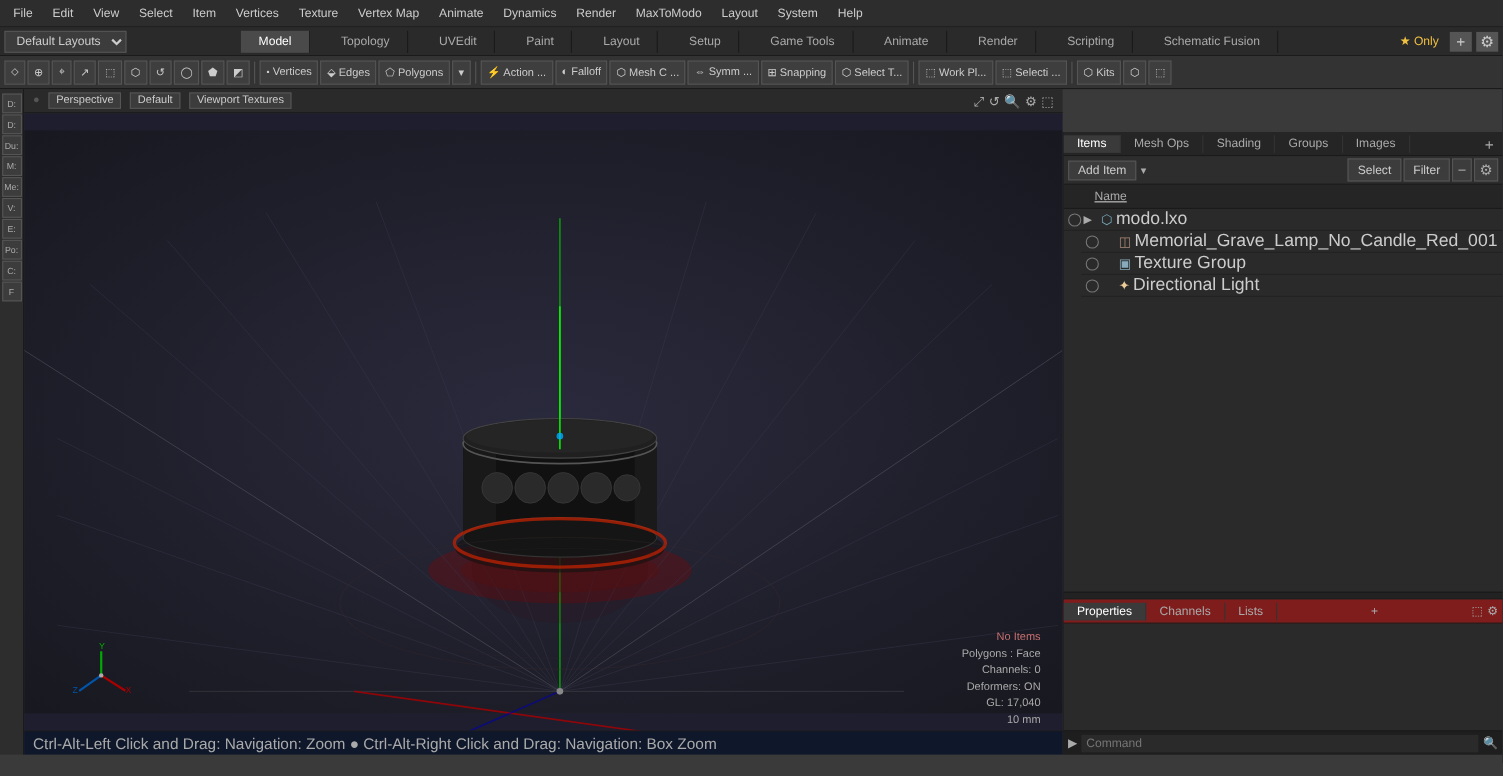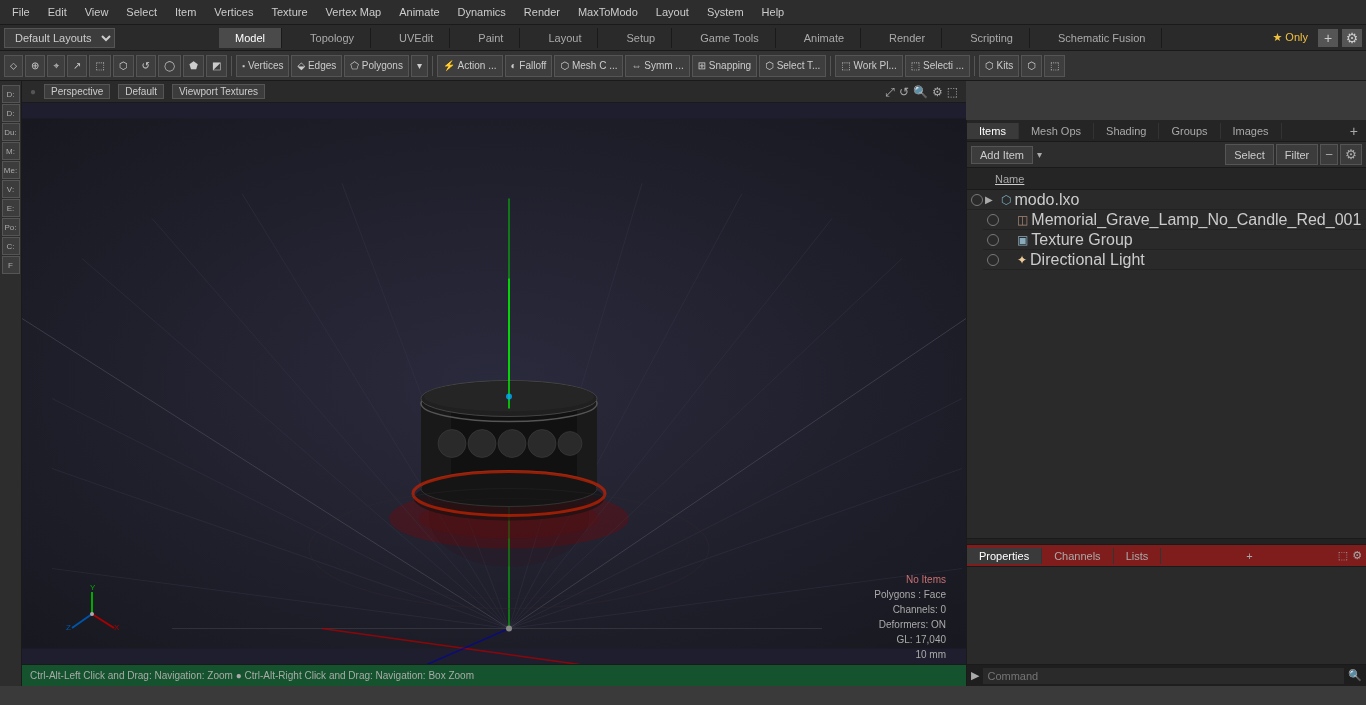--- a/index.html
+++ b/index.html
@@ -41,21 +41,21 @@
     #viewport { flex: 1; background: #1e1e2e; position: relative; overflow: hidden; cursor: crosshair; }
 
     
     .axis-widget { position: absolute; bottom: 20px; left: 40px; width: 60px; height: 60px; }
 
     
     #status-bar { position: absolute; bottom: 0; right: 12px; width: 200px; text-align: right; padding: 2px 8px; font-size: 10px; color: #aaa; line-height: 1.5; }
     .status-noi { color: #c87070; }
 
     
-    #bottom-bar { display: flex; align-items: center; height: 22px; background: #14532d; border-top: 1px solid #1a1a1a; padding: 0 8px; font-size: 10px; color: #aaa; }
+    #bottom-bar { display: flex; align-items: center; height: 22px; background: #0f172a; border-top: 1px solid #1a1a1a; padding: 0 8px; font-size: 14px; color: #aaa; }
     .bottom-hint { flex: 1; }
 
     
     #right-panel { width: 400px; background: #2d2d2d; border-left: 1px solid #1a1a1a; display: flex; flex-direction: column; margin-top: 39px; }
 
     
     #items-tabs { display: flex; align-items: center; height: 22px; background: #252525; border-bottom: 1px solid #1a1a1a; }
     .items-tab { padding: 2px 12px; color: #aaa; cursor: pointer; font-size: 11px; border-right: 1px solid #333; }
     .items-tab.active { background: #3a3a3a; color: #fff; }
     .items-tab-add { margin-left: auto; padding: 0 8px; color: #aaa; cursor: pointer; font-size: 14px; }

